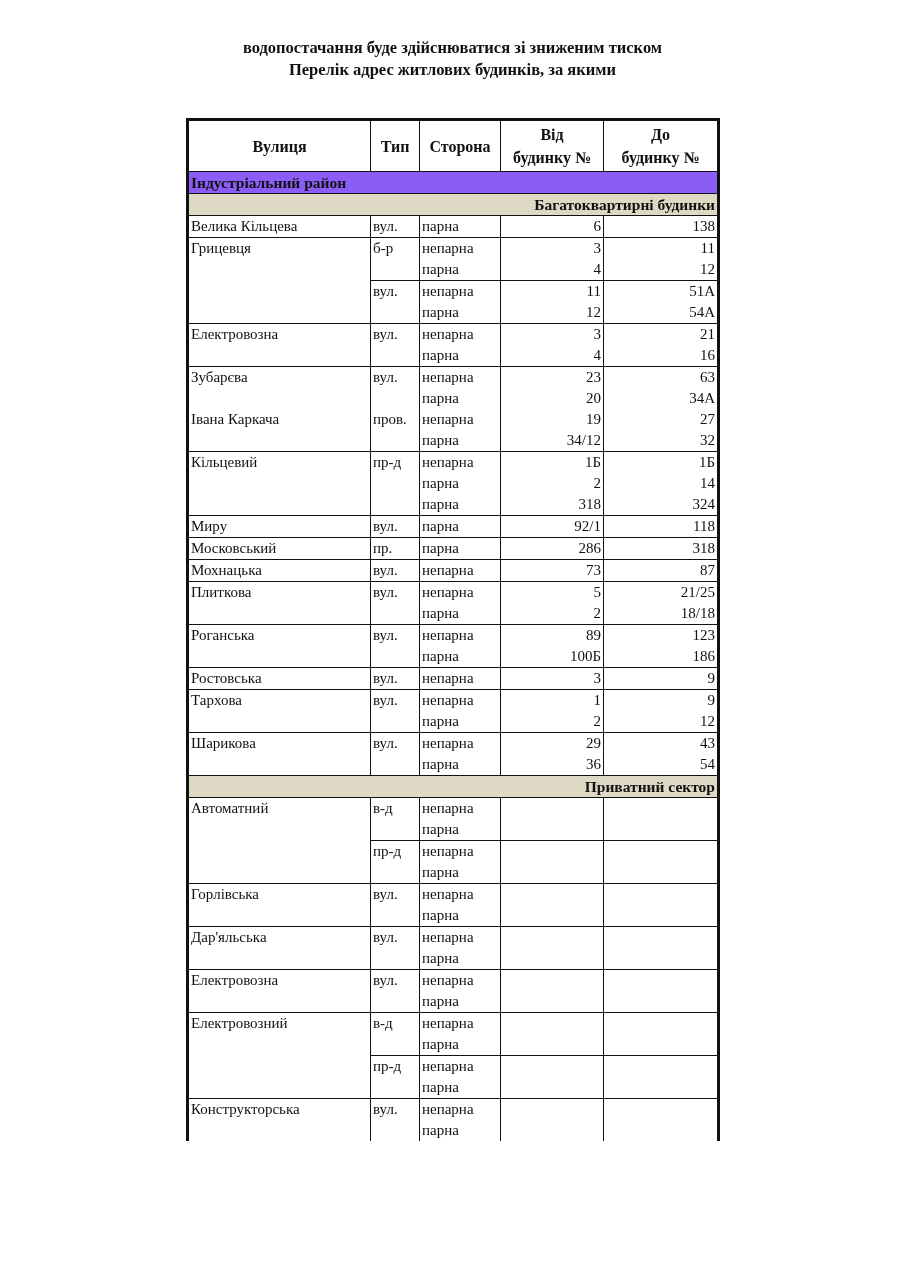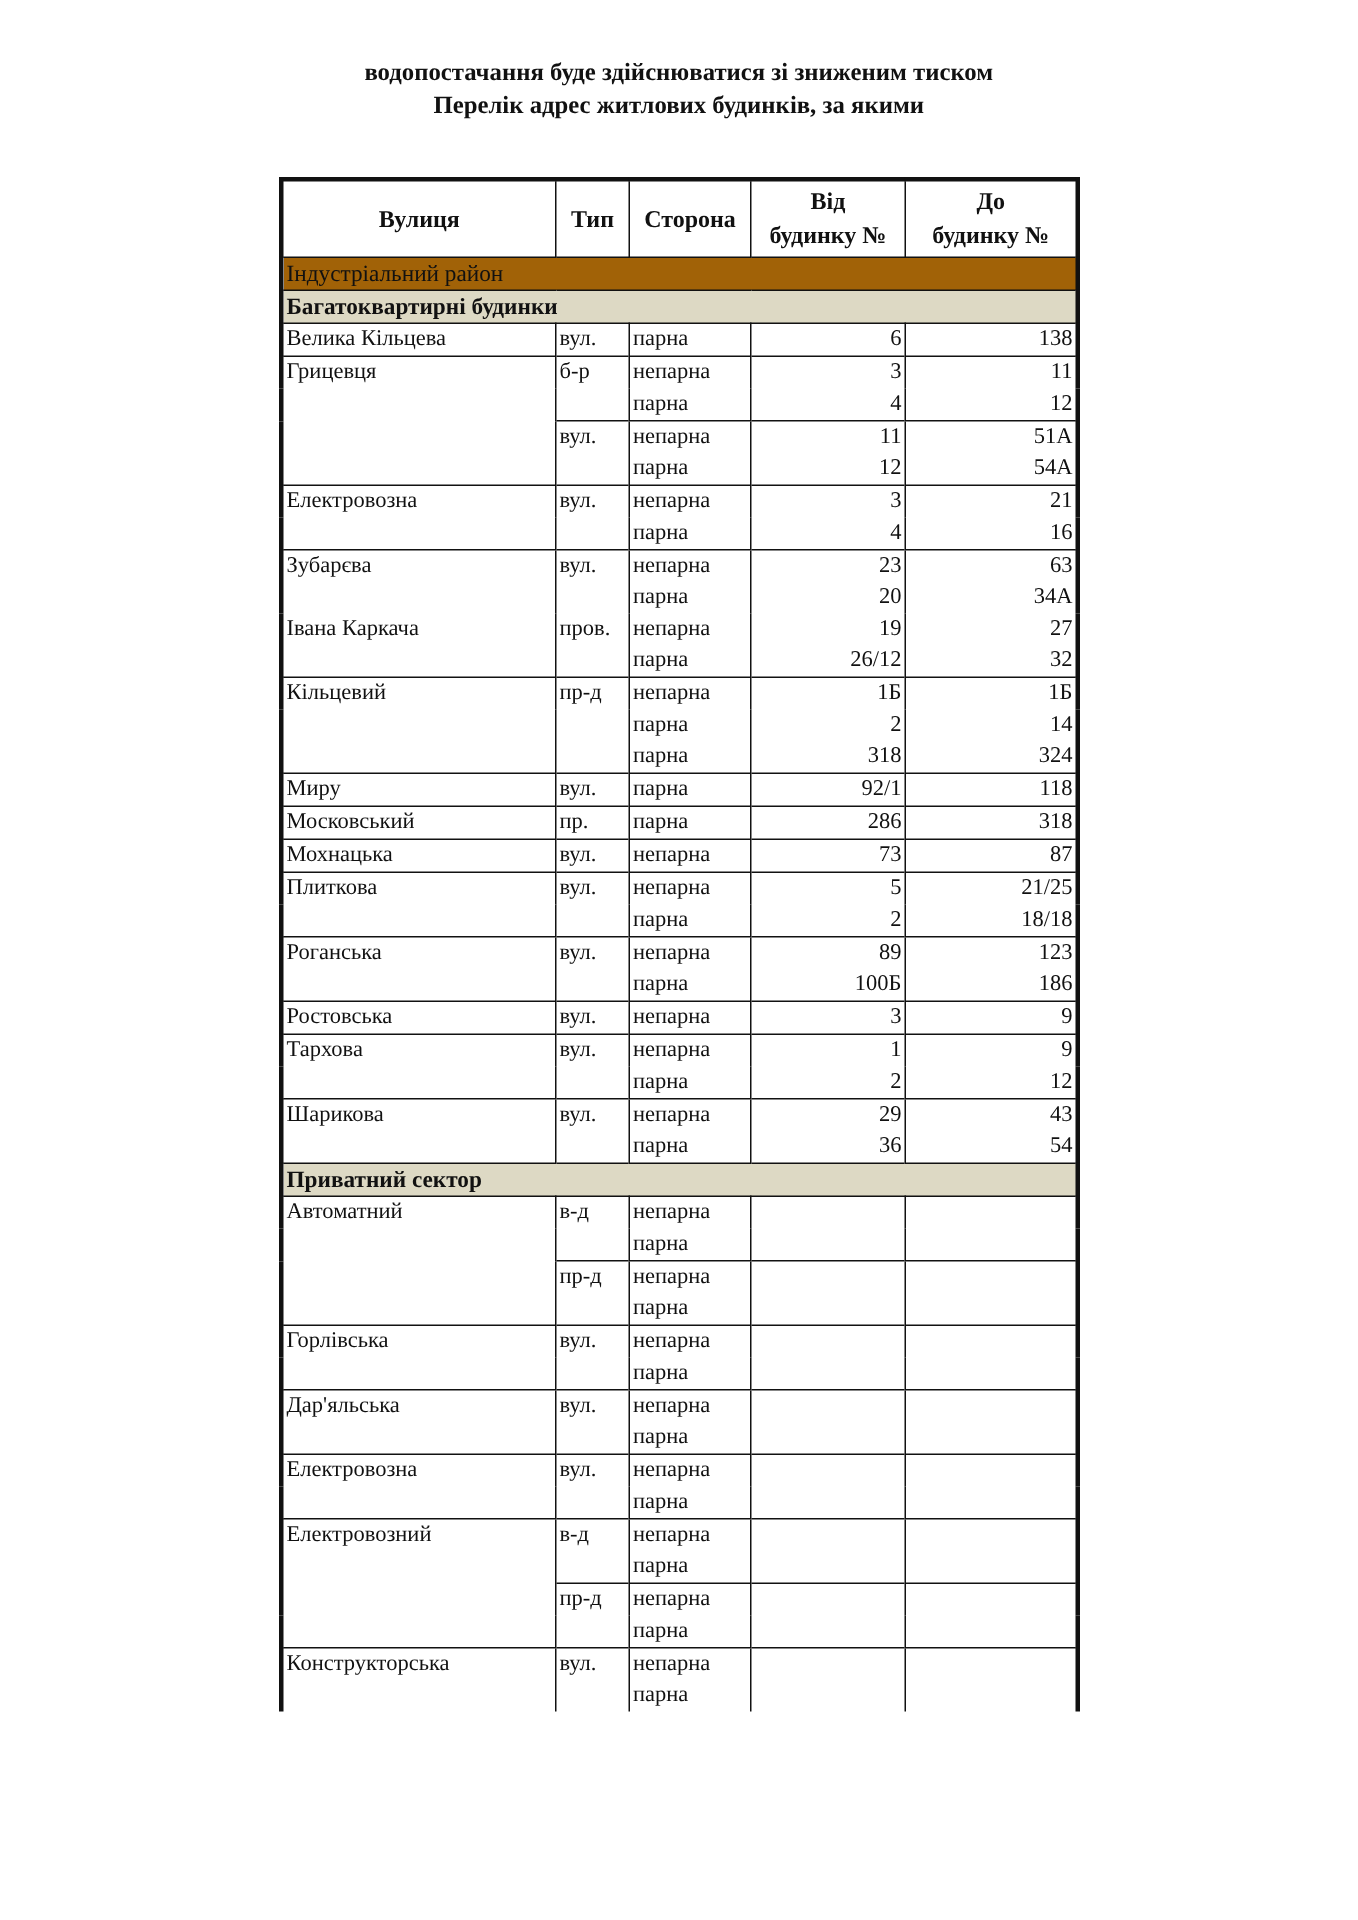--- a/index.html
+++ b/index.html
@@ -9,22 +9,22 @@
            font-weight: bold; font-size: 16.5px; line-height: 22px; }
   table { position: absolute; top: 118px; left: 186px; border-collapse: collapse;
           table-layout: fixed; width: 531px; font-size: 15px; }
   col.c-street { width: 183px; } col.c-type { width: 49px; } col.c-side { width: 81px; }
   col.c-from { width: 103px; } col.c-to { width: 115px; }
   td, th { padding: 0 2px; height: 21px; line-height: 21px; vertical-align: top;
            white-space: nowrap; overflow: hidden; }
   th { font-weight: bold; font-size: 16px; line-height: 23px; vertical-align: middle;
        text-align: center; height: 50px; border: 1.5px solid #111; }
   .outer { border-left: 3px solid #111; border-right: 3px solid #111; border-top: 3px solid #111; padding-left: 36px; }
-  .region td { background: #a16207; font-weight: normal; border: 1.5px solid #111; font-size: 15.5px; margin-top: 11px; }
-  .sub td { background: #ddd9c4; font-weight: bold; text-align: left; border: 1.5px solid #111; font-size: 15.5px; }
+  .region td { background: #8b5cf6; font-weight: bold; border: 1.5px solid #111; font-size: 15.5px; margin-top: 11px; }
+  .sub td { background: #ddd9c4; font-weight: bold; text-align: right; border: 1.5px solid #111; font-size: 15.5px; }
   .row td { border-left: 1.5px solid #111; border-right: 1.5px solid #111; }
   .row td.tl { border-top: 1.5px solid #111; }
   .num { text-align: right; }
 </style>
 </head>
 <body>
 
 <div class="title">
   <div>водопостачання буде здійснюватися зі зниженим тиском</div>
   <div>Перелік адрес житлових будинків, за якими</div>
@@ -121,21 +121,21 @@
         <td>Івана Каркача</td>
         <td>пров.</td>
         <td>непарна</td>
         <td class="num">19</td>
         <td class="num">27</td>
       </tr>
       <tr class="row">
         <td></td>
         <td></td>
         <td>парна</td>
-        <td class="num">26/12</td>
+        <td class="num">34/12</td>
         <td class="num">32</td>
       </tr>
       <tr class="row">
         <td class="tl">Кільцевий</td>
         <td class="tl">пр-д</td>
         <td class="tl">непарна</td>
         <td class="num tl">1Б</td>
         <td class="num tl">1Б</td>
       </tr>
       <tr class="row">

